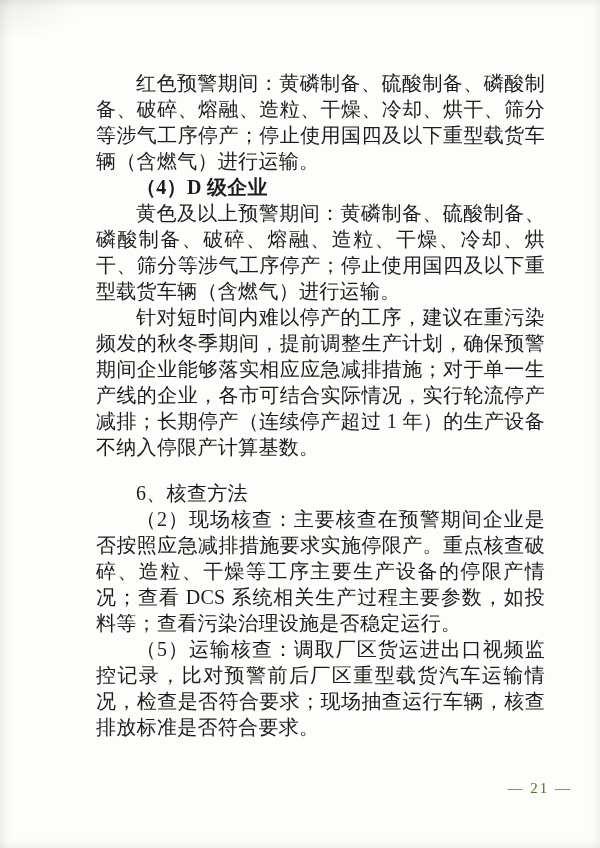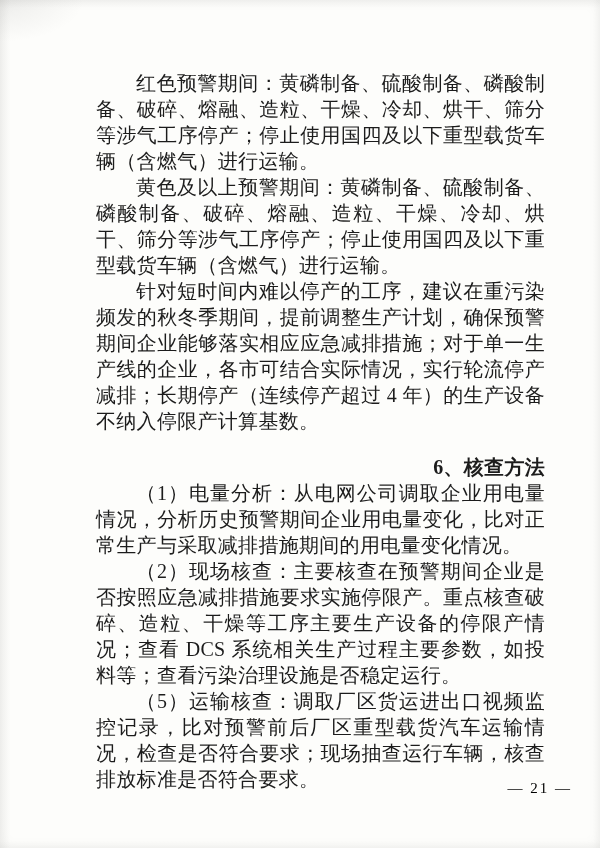--- a/index.html
+++ b/index.html
@@ -44,44 +44,44 @@
     text-indent: 2em;
     text-align: justify;
     word-break: break-all;
     letter-spacing: 0.3px;
   }
   .para.subheading {
     font-weight: bold;
     text-align: left;
   }
   .para.section {
-    font-weight: bold;
-    text-align: right;
+    font-weight: normal;
+    text-align: left;
     margin-top: 20px;
   }
   .page-number {
     position: absolute;
     right: 28px;
     top: 780px;
     font-size: 15px;
     letter-spacing: 2px;
-    color: #000000;
+    color: #4d7c0f;
   }
 </style>
 </head>
 <body>
 
 <div class="page">
   <div class="scan-artifacts"></div>
 
   <div class="content">
 
   <p class="para body">红色预警期间：黄磷制备、硫酸制备、磷酸制备、破碎、熔融、造粒、干燥、冷却、烘干、筛分等涉气工序停产；停止使用国四及以下重型载货车辆（含燃气）进行运输。</p>
+      <p class="para subheading">（4）D 级企业</p>
       <p class="para body">黄色及以上预警期间：黄磷制备、硫酸制备、磷酸制备、破碎、熔融、造粒、干燥、冷却、烘干、筛分等涉气工序停产；停止使用国四及以下重型载货车辆（含燃气）进行运输。</p>
-      <p class="para body">针对短时间内难以停产的工序，建议在重污染频发的秋冬季期间，提前调整生产计划，确保预警期间企业能够落实相应应急减排措施；对于单一生产线的企业，各市可结合实际情况，实行轮流停产减排；长期停产（连续停产超过 4 年）的生产设备不纳入停限产计算基数。</p>
+      <p class="para body">针对短时间内难以停产的工序，建议在重污染频发的秋冬季期间，提前调整生产计划，确保预警期间企业能够落实相应应急减排措施；对于单一生产线的企业，各市可结合实际情况，实行轮流停产减排；长期停产（连续停产超过 1 年）的生产设备不纳入停限产计算基数。</p>
       <p class="para section">6、核查方法</p>
-      <p class="para body">（1）电量分析：从电网公司调取企业用电量情况，分析历史预警期间企业用电量变化，比对正常生产与采取减排措施期间的用电量变化情况。</p>
       <p class="para body">（2）现场核查：主要核查在预警期间企业是否按照应急减排措施要求实施停限产。重点核查破碎、造粒、干燥等工序主要生产设备的停限产情况；查看 DCS 系统相关生产过程主要参数，如投料等；查看污染治理设施是否稳定运行。</p>
       <p class="para body">（5）运输核查：调取厂区货运进出口视频监控记录，比对预警前后厂区重型载货汽车运输情况，检查是否符合要求；现场抽查运行车辆，核查排放标准是否符合要求。</p>
     </div>
 
   <div class="page-number">— 21 —</div>
 </div>
 
 </body></html>

